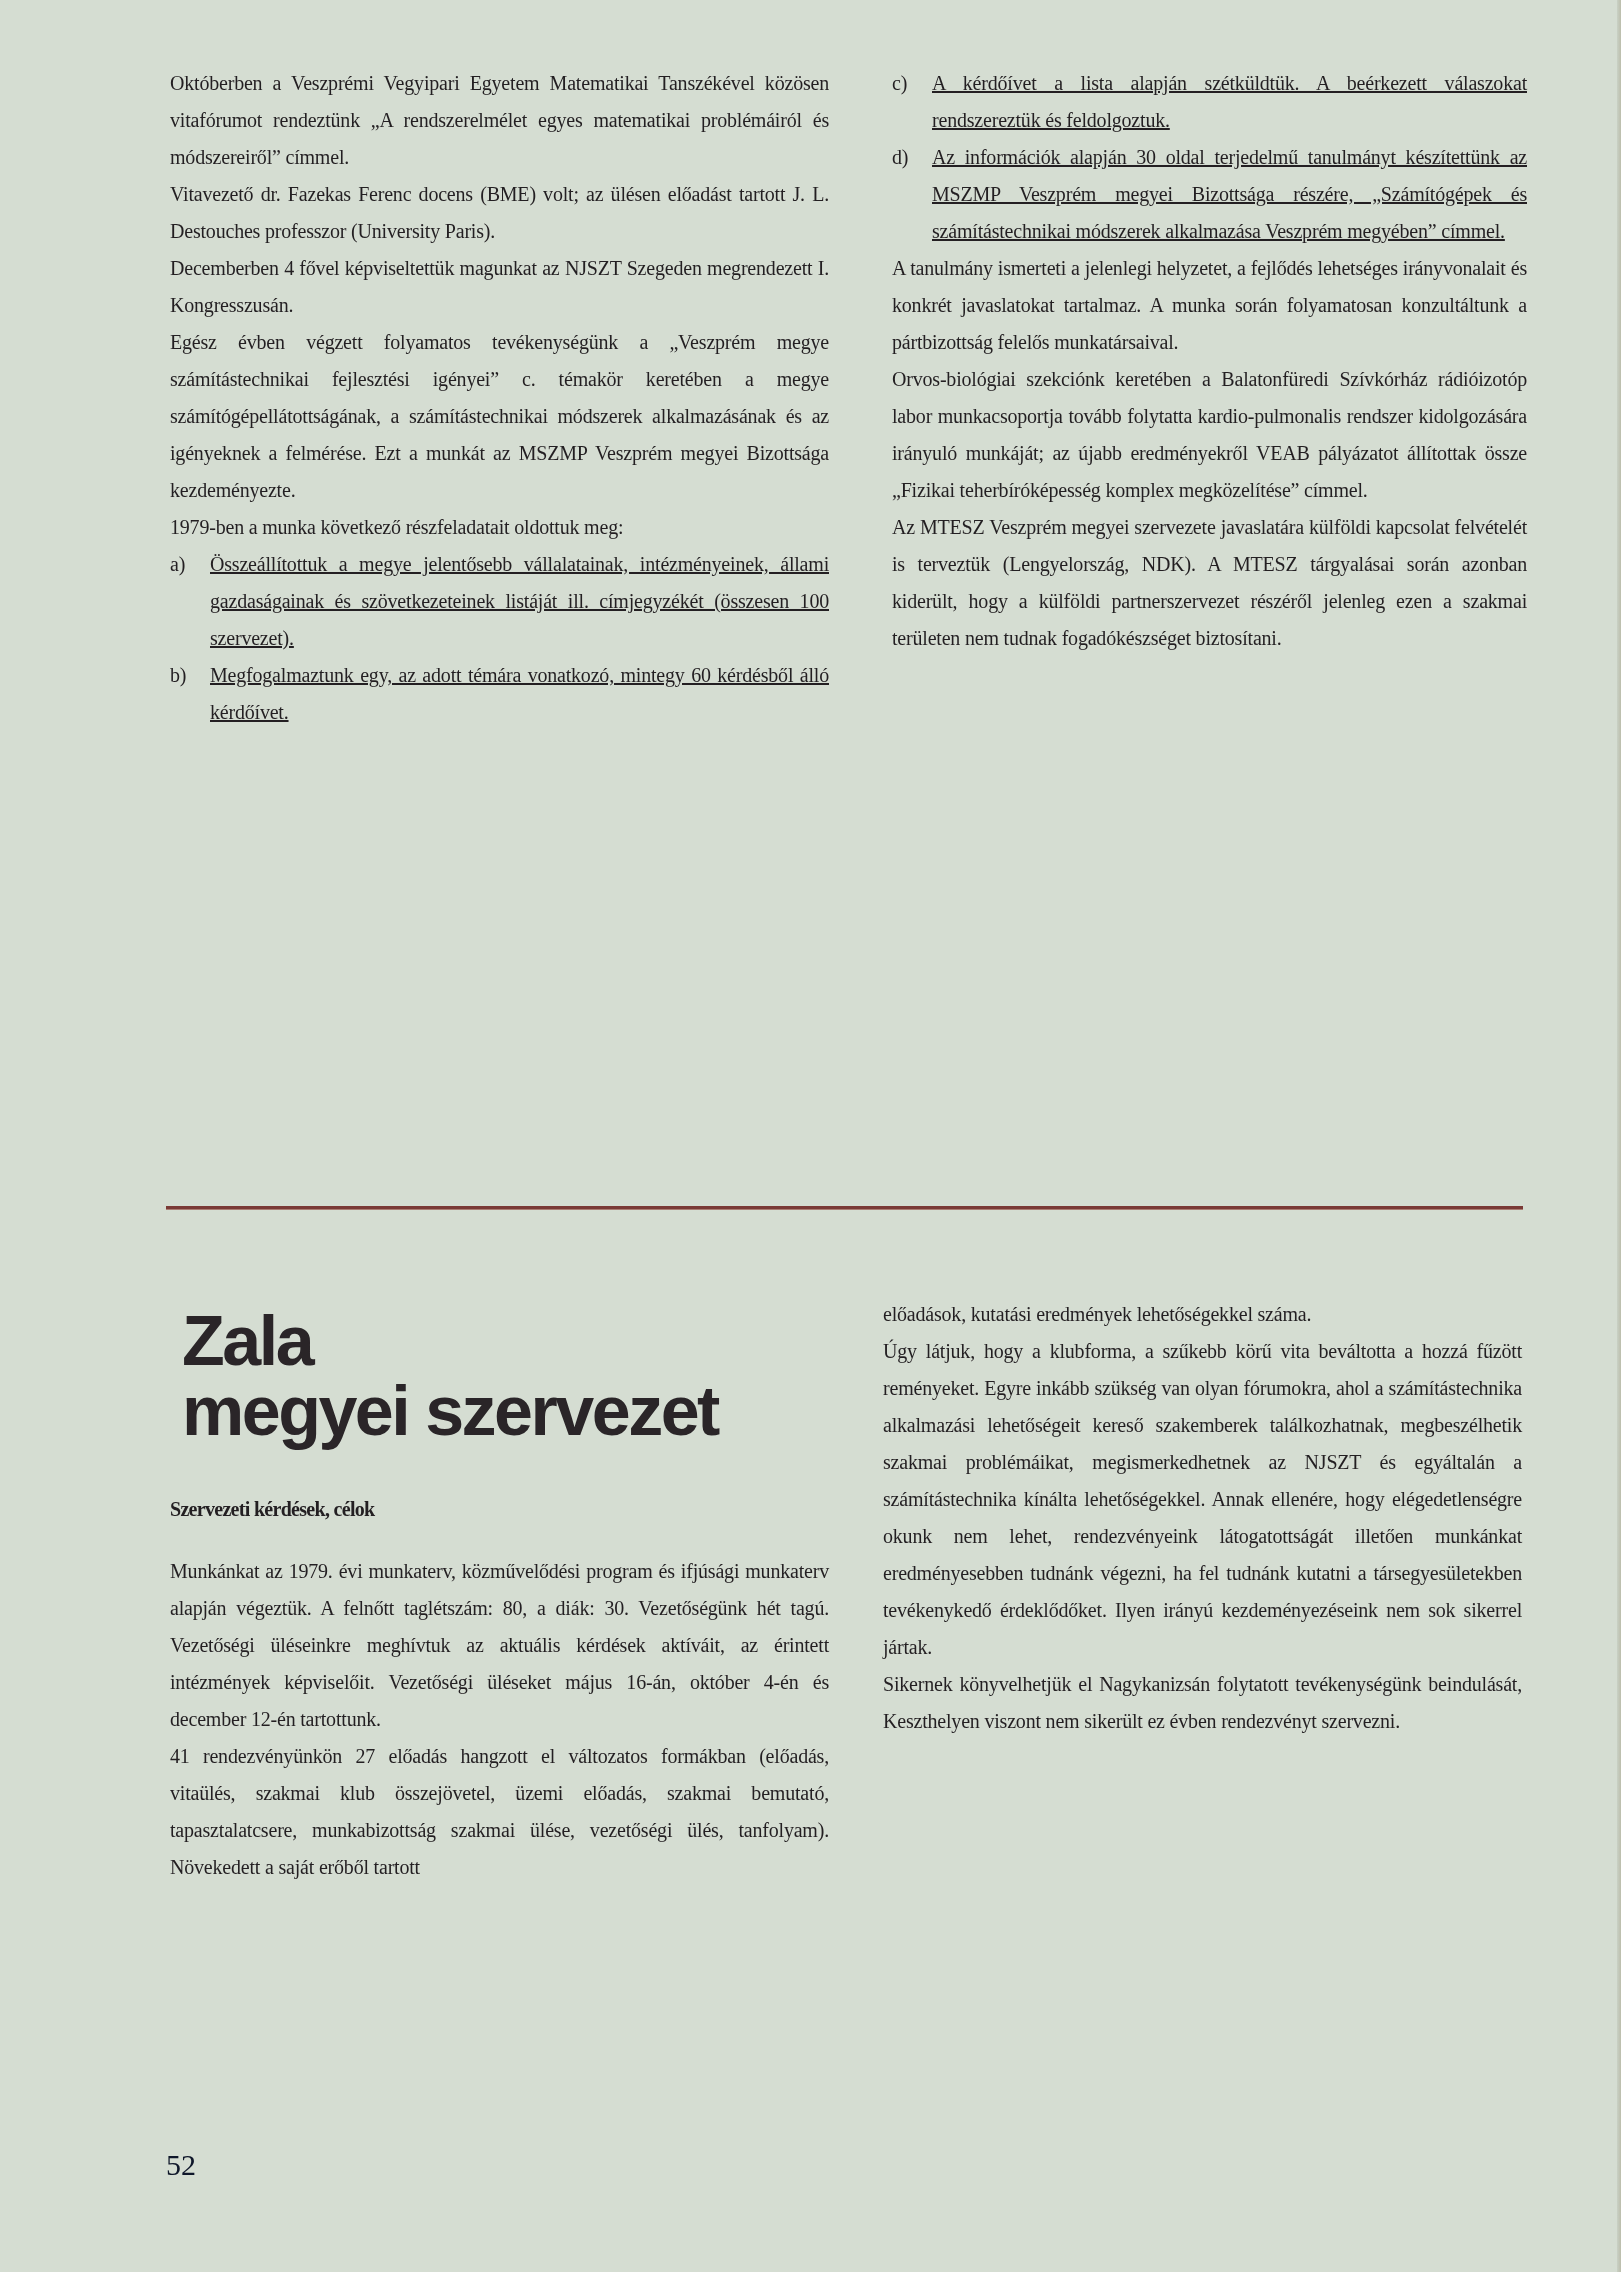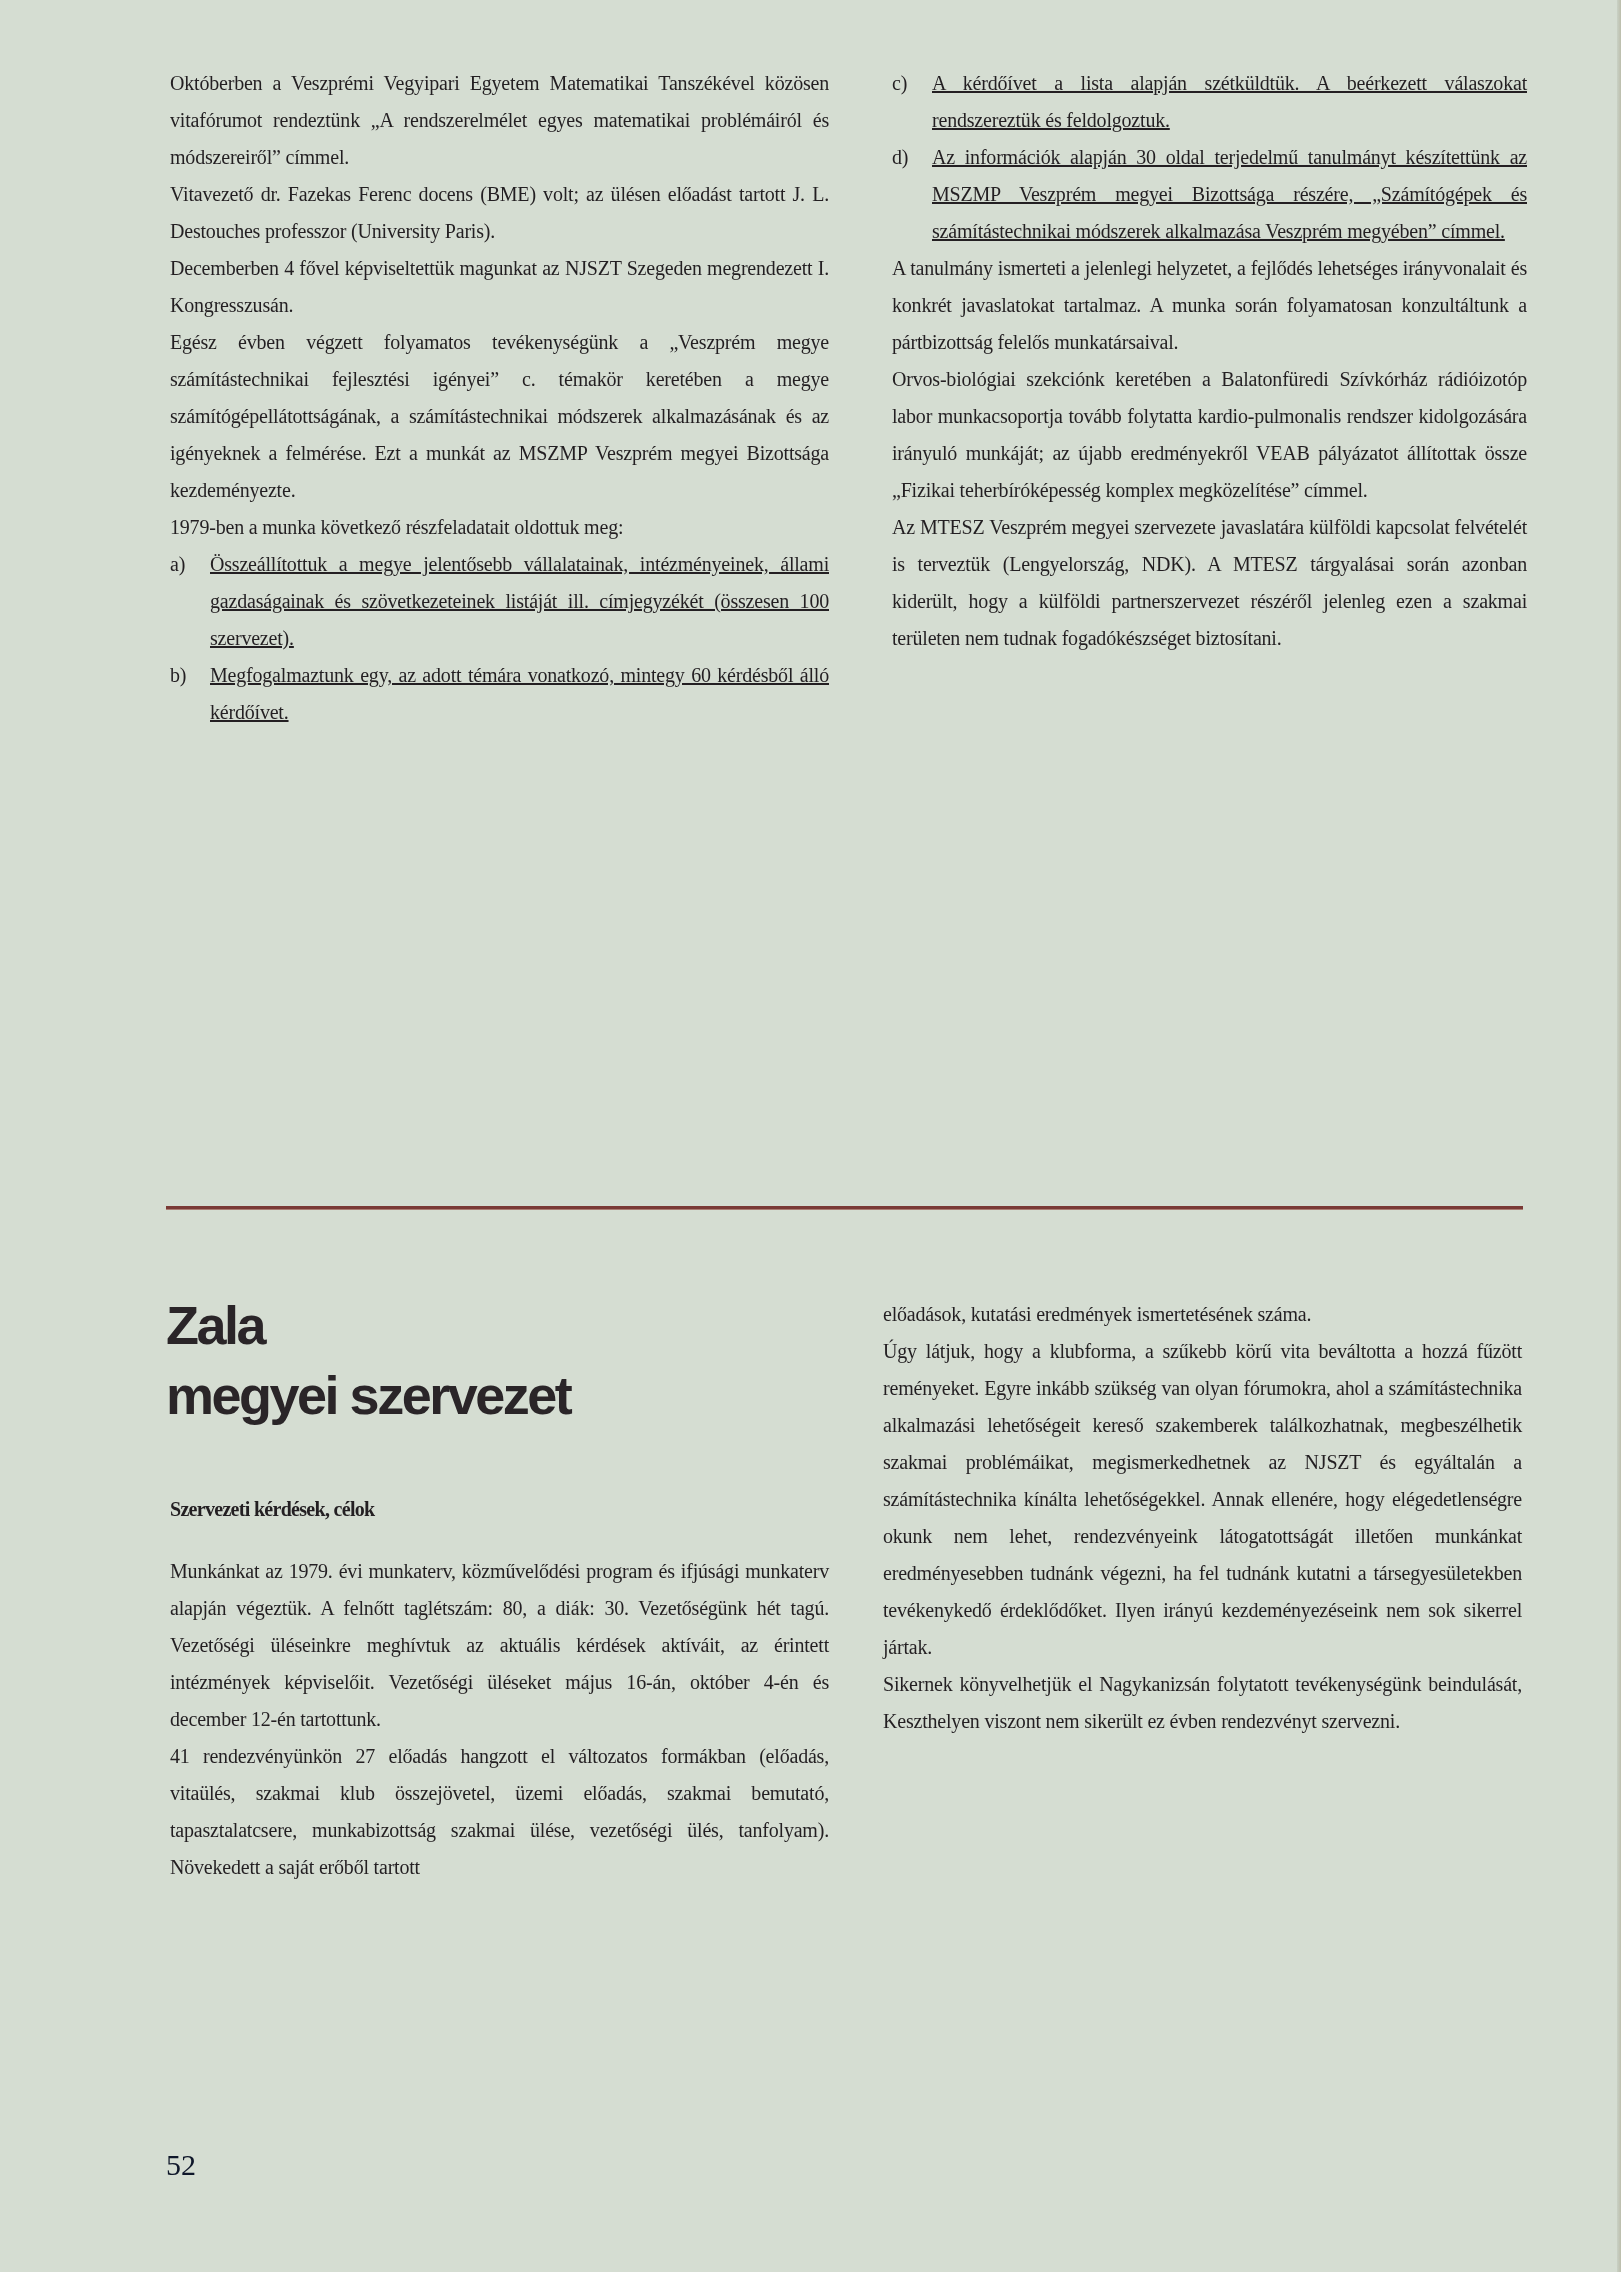--- a/index.html
+++ b/index.html
@@ -64,24 +64,24 @@
     width: 1357px;
     height: 3.3px;
     background: #7a3a36;
     box-shadow: 0 0.8px 0 #a0655c;
   }
   .section-title {
     position: absolute;
     left: 166px;
     top: 1290px;
     width: 664px;
-    margin: 0;
+    margin: 16px;
     font-family: "Liberation Sans", "DejaVu Sans", sans-serif;
     font-weight: bold;
-    font-size: 54px;
+    font-size: 70px;
     line-height: 70px;
     letter-spacing: -2.5px;
     color: #2a2528;
   }
   .section-title span {
     display: block;
   }
   .subheading {
     position: absolute;
     left: 170px;
@@ -154,19 +154,19 @@
 </h1>
 
 <h2 class="subheading">Szervezeti kérdések, célok</h2>
 
 <div class="col col-bottom-left">
   <p>Munkánkat az 1979. évi munkaterv, közművelődési program és ifjúsági munkaterv alapján végeztük. A felnőtt taglétszám: 80, a diák: 30. Vezetőségünk hét tagú. Vezetőségi üléseinkre meghívtuk az aktuális kérdések aktíváit, az érintett intézmények képviselőit. Vezetőségi üléseket május 16-án, október 4-én és december 12-én tartottunk.</p>
   <p>41 rendezvényünkön 27 előadás hangzott el változatos formákban (előadás, vitaülés, szakmai klub összejövetel, üzemi előadás, szakmai bemutató, tapasztalatcsere, munkabizottság szakmai ülése, vezetőségi ülés, tanfolyam). Növekedett a saját erőből tartott</p>
 </div>
 
 <div class="col col-bottom-right">
-  <p>előadások, kutatási eredmények ismertetésének száma.</p>
+  <p>előadások, kutatási eredmények lehetőségekkel száma.</p>
   <p>Úgy látjuk, hogy a klubforma, a szűkebb körű vita beváltotta a hozzá fűzött reményeket. Egyre inkább szükség van olyan fórumokra, ahol a számítástechnika alkalmazási lehetőségeit kereső szakemberek találkozhatnak, megbeszélhetik szakmai problémáikat, megismerkedhetnek az NJSZT és egyáltalán a számítástechnika kínálta lehetőségekkel. Annak ellenére, hogy elégedetlenségre okunk nem lehet, rendezvényeink látogatottságát illetően munkánkat eredményesebben tudnánk végezni, ha fel tudnánk kutatni a társegyesületekben tevékenykedő érdeklődőket. Ilyen irányú kezdeményezéseink nem sok sikerrel jártak.</p>
   <p>Sikernek könyvelhetjük el Nagykanizsán folytatott tevékenységünk beindulását, Keszthelyen viszont nem sikerült ez évben rendezvényt szervezni.</p>
 </div>
 
 <div class="page-number">52</div>
 
 
 </body></html>

